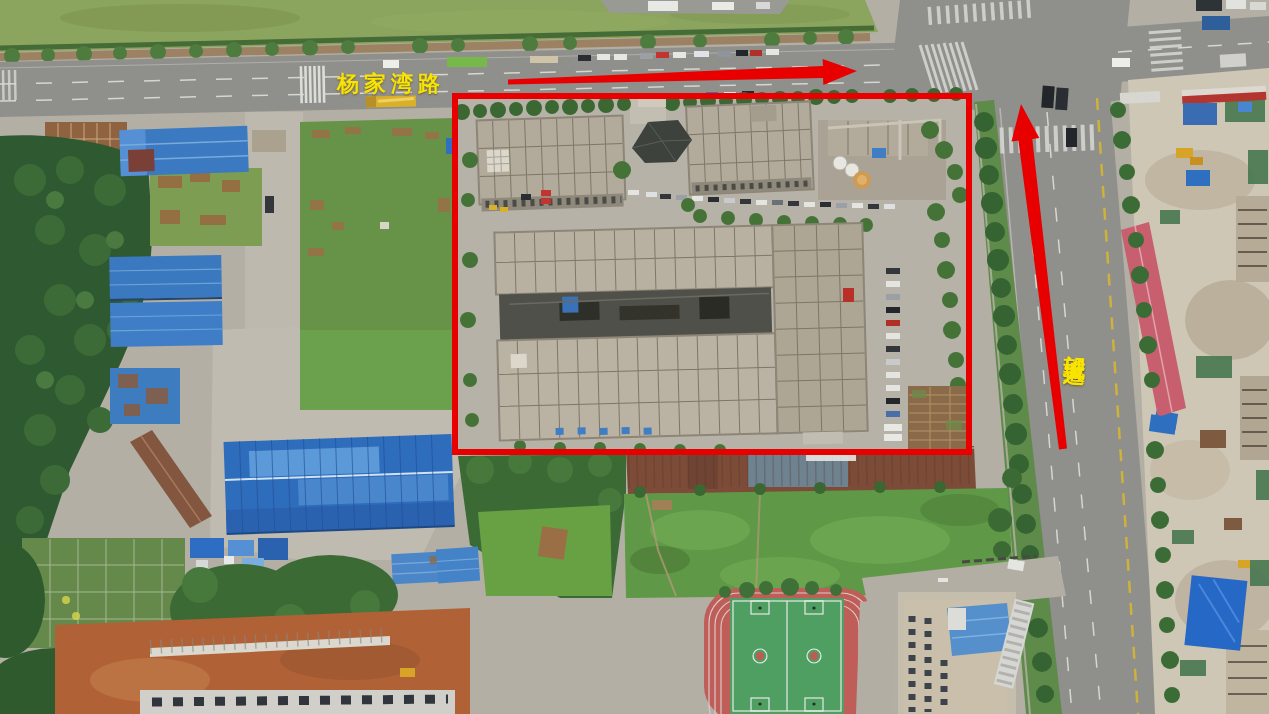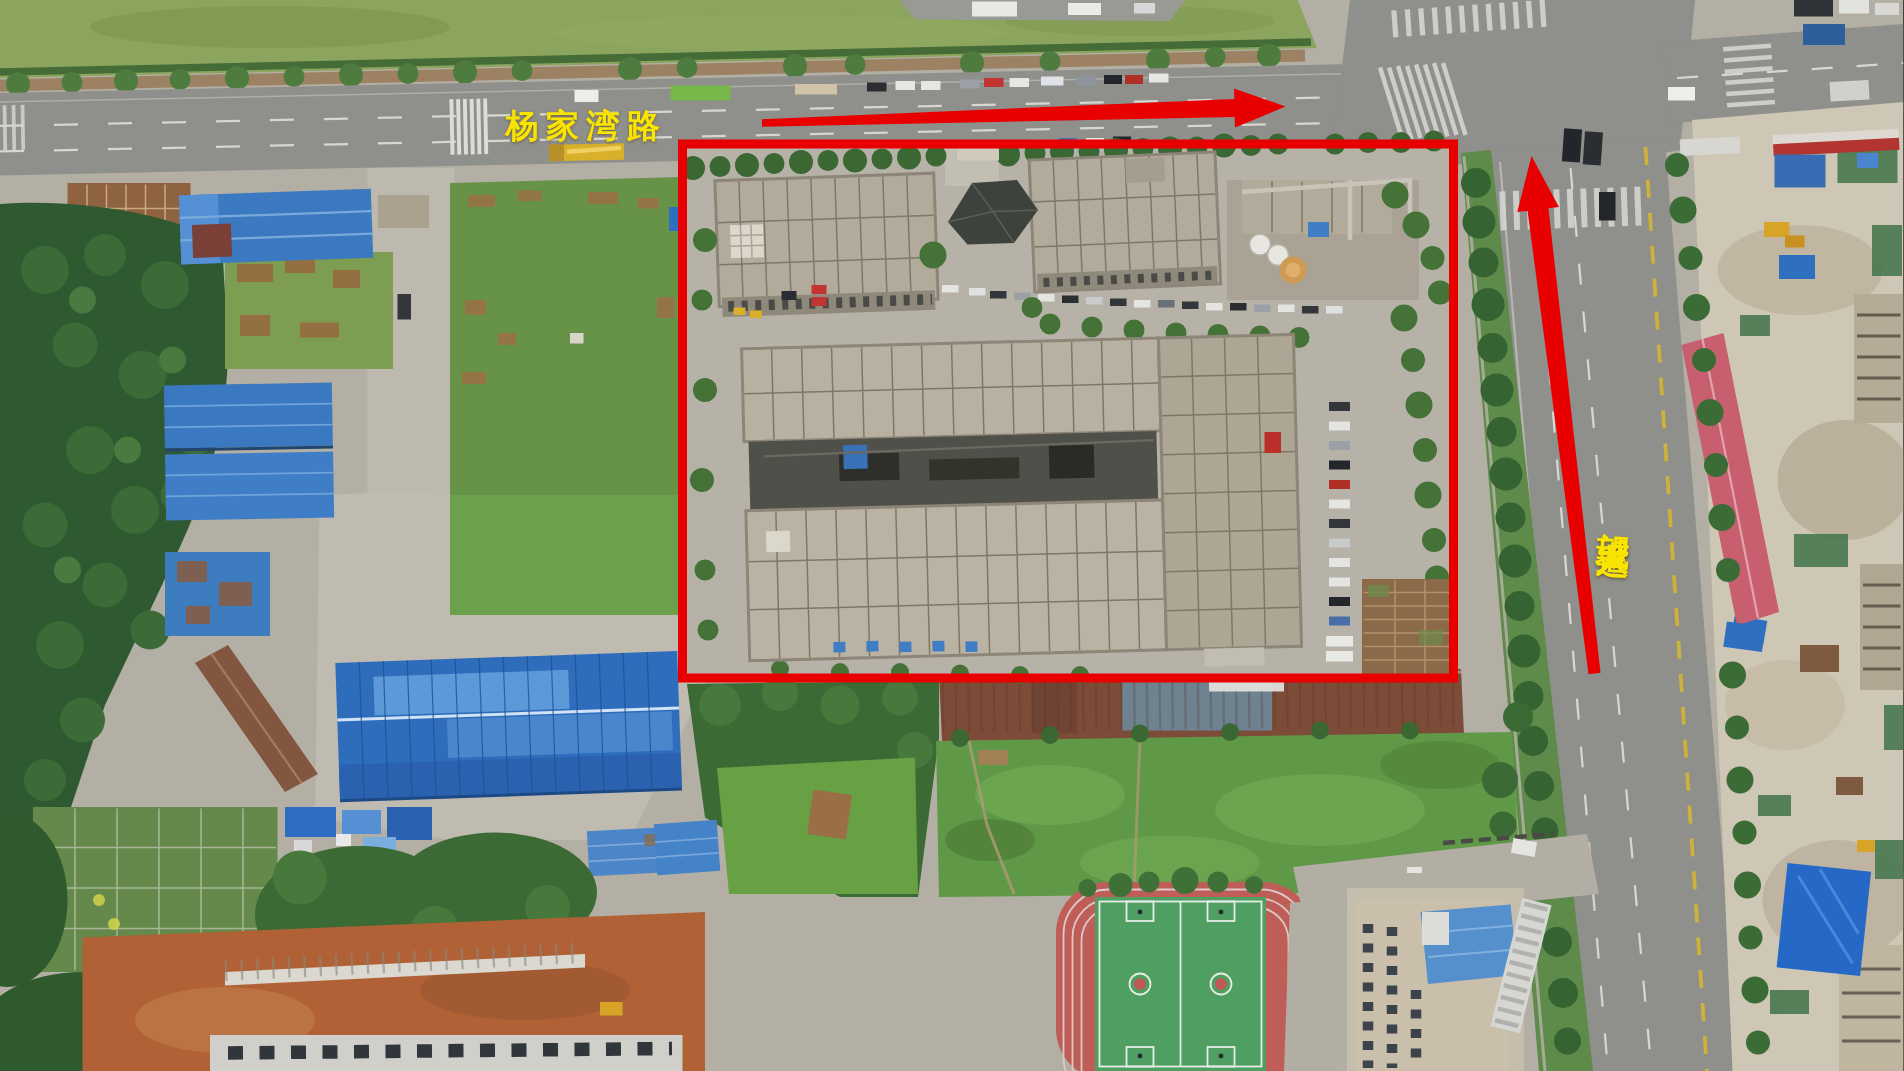--- a/index.html
+++ b/index.html
@@ -1,17 +1,17 @@
 <!DOCTYPE html>
 <html><head>
 <meta charset="utf-8">
 <style>
   html,body{margin:0;padding:0;background:#222;}
   .stage{position:relative;width:1269px;height:714px;overflow:hidden;
-         font-family:"DejaVu Sans","Liberation Sans",sans-serif;background:#000000;}
+         font-family:"DejaVu Sans","Liberation Sans",sans-serif;background:#701a75;}
   .stage svg{position:absolute;left:0;top:0;display:block;}
   .boundary{position:absolute;left:452px;top:93px;width:520px;height:362px;
             border:6px solid #e80000;box-sizing:border-box;}
   .road-label{position:absolute;color:#f8e400;font-weight:bold;
               text-shadow:0 1px 2px rgba(70,50,0,.55);white-space:nowrap;}
   .label-top{left:337px;top:69px;font-size:22px;letter-spacing:5px;}
   .label-right{left:1061px;top:336px;font-size:22px;letter-spacing:3px;
                writing-mode:vertical-rl;text-orientation:upright;
                transform:rotate(3deg);transform-origin:top left;}
   .overlay{pointer-events:none;}

